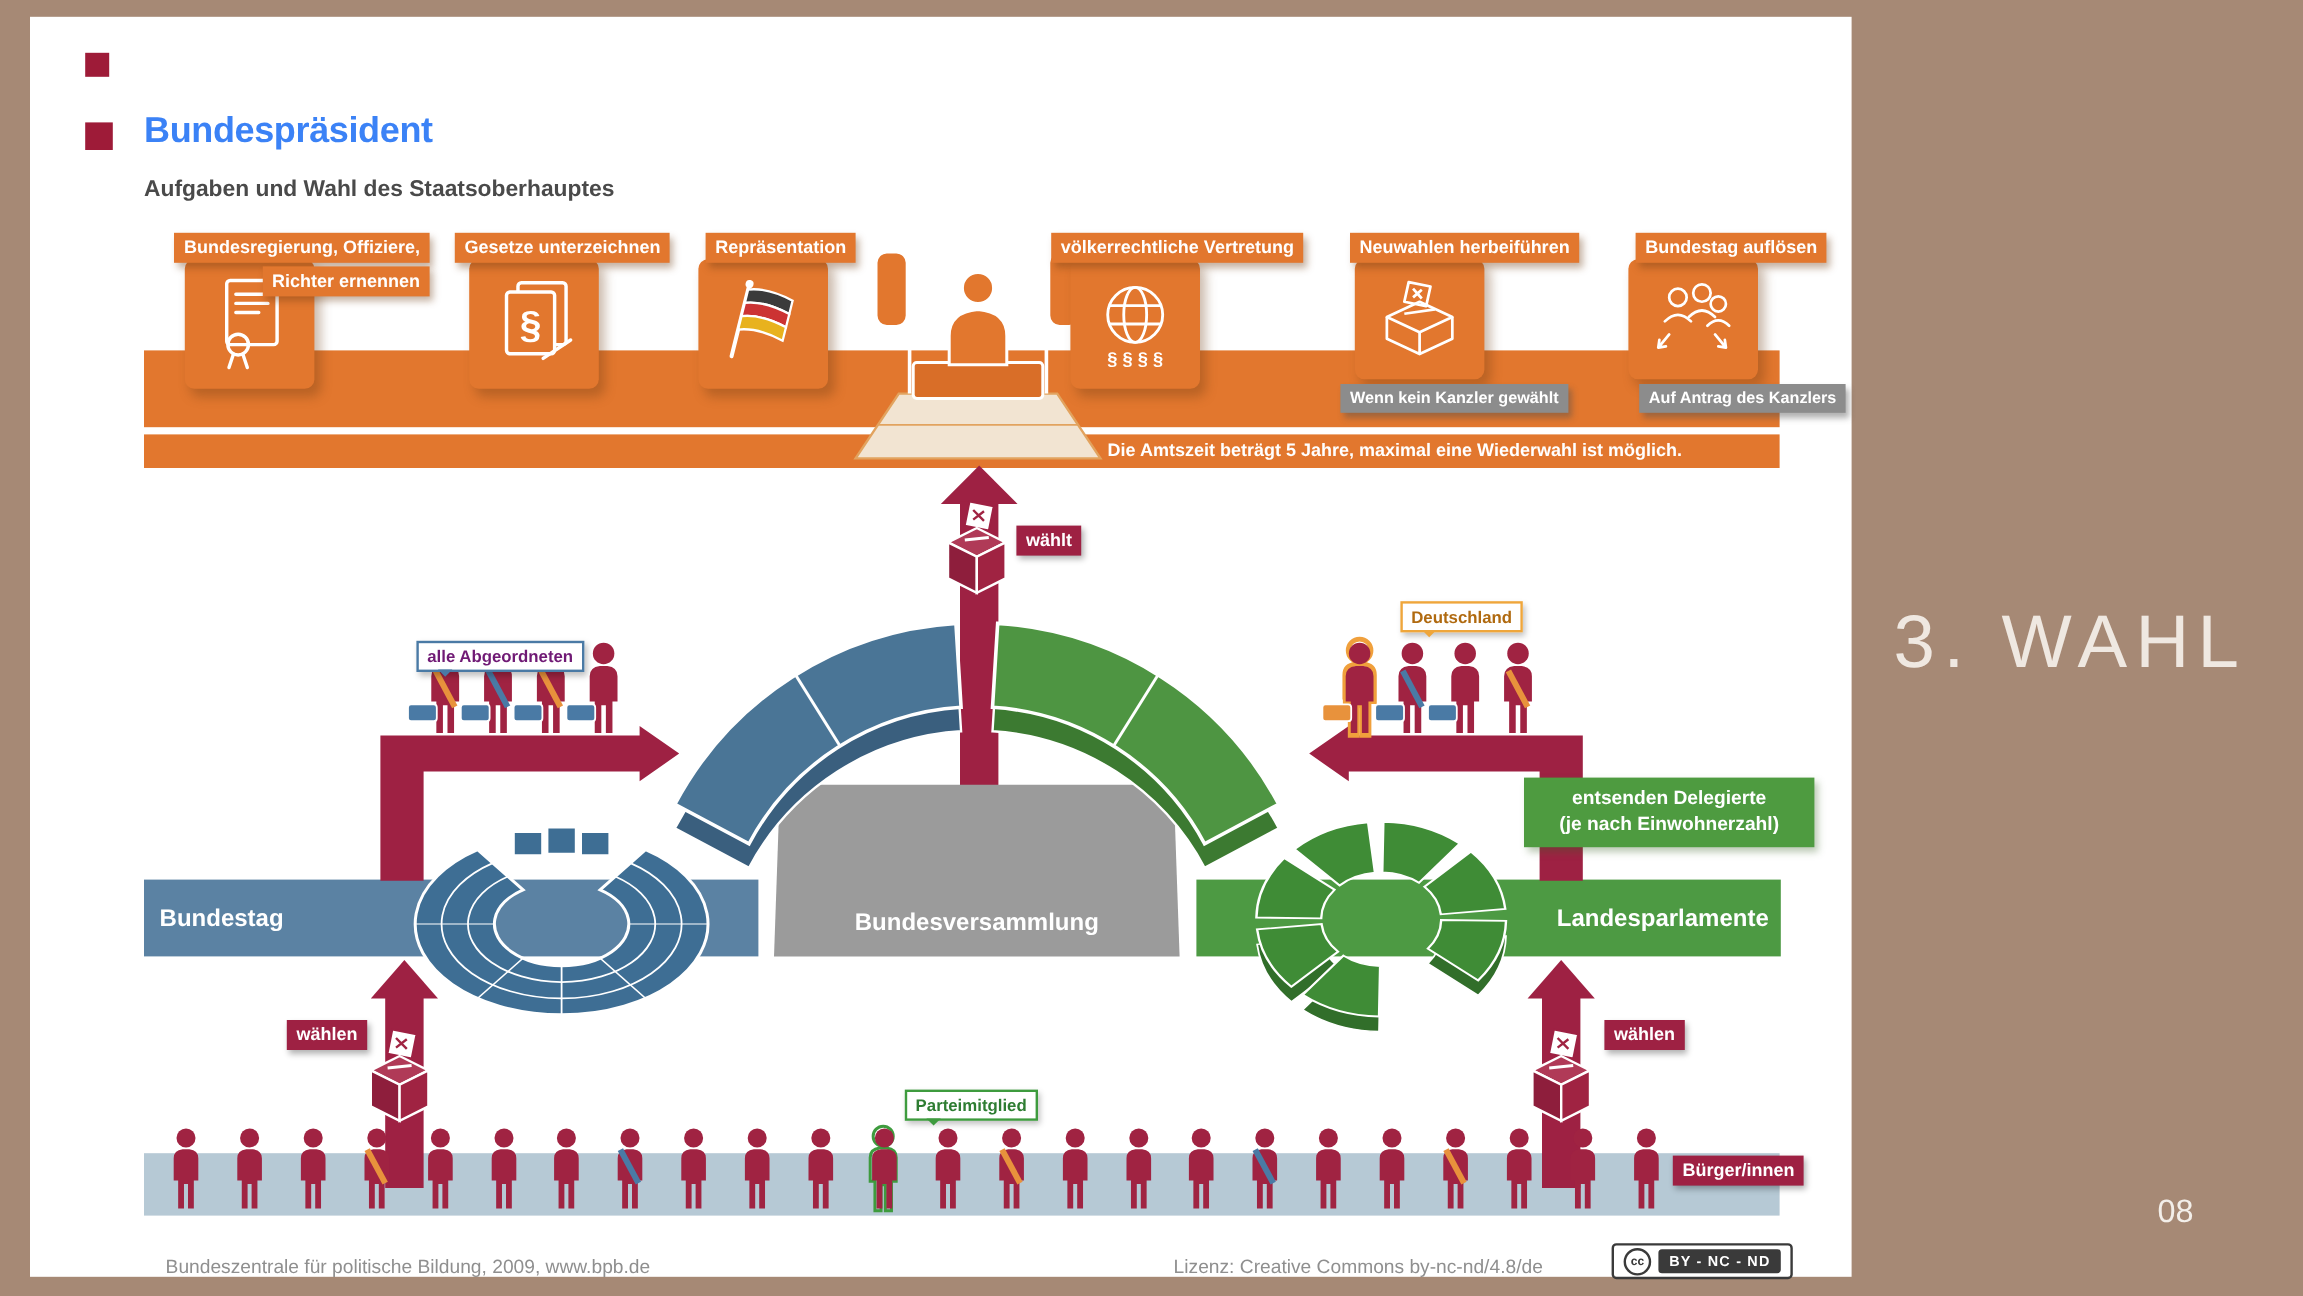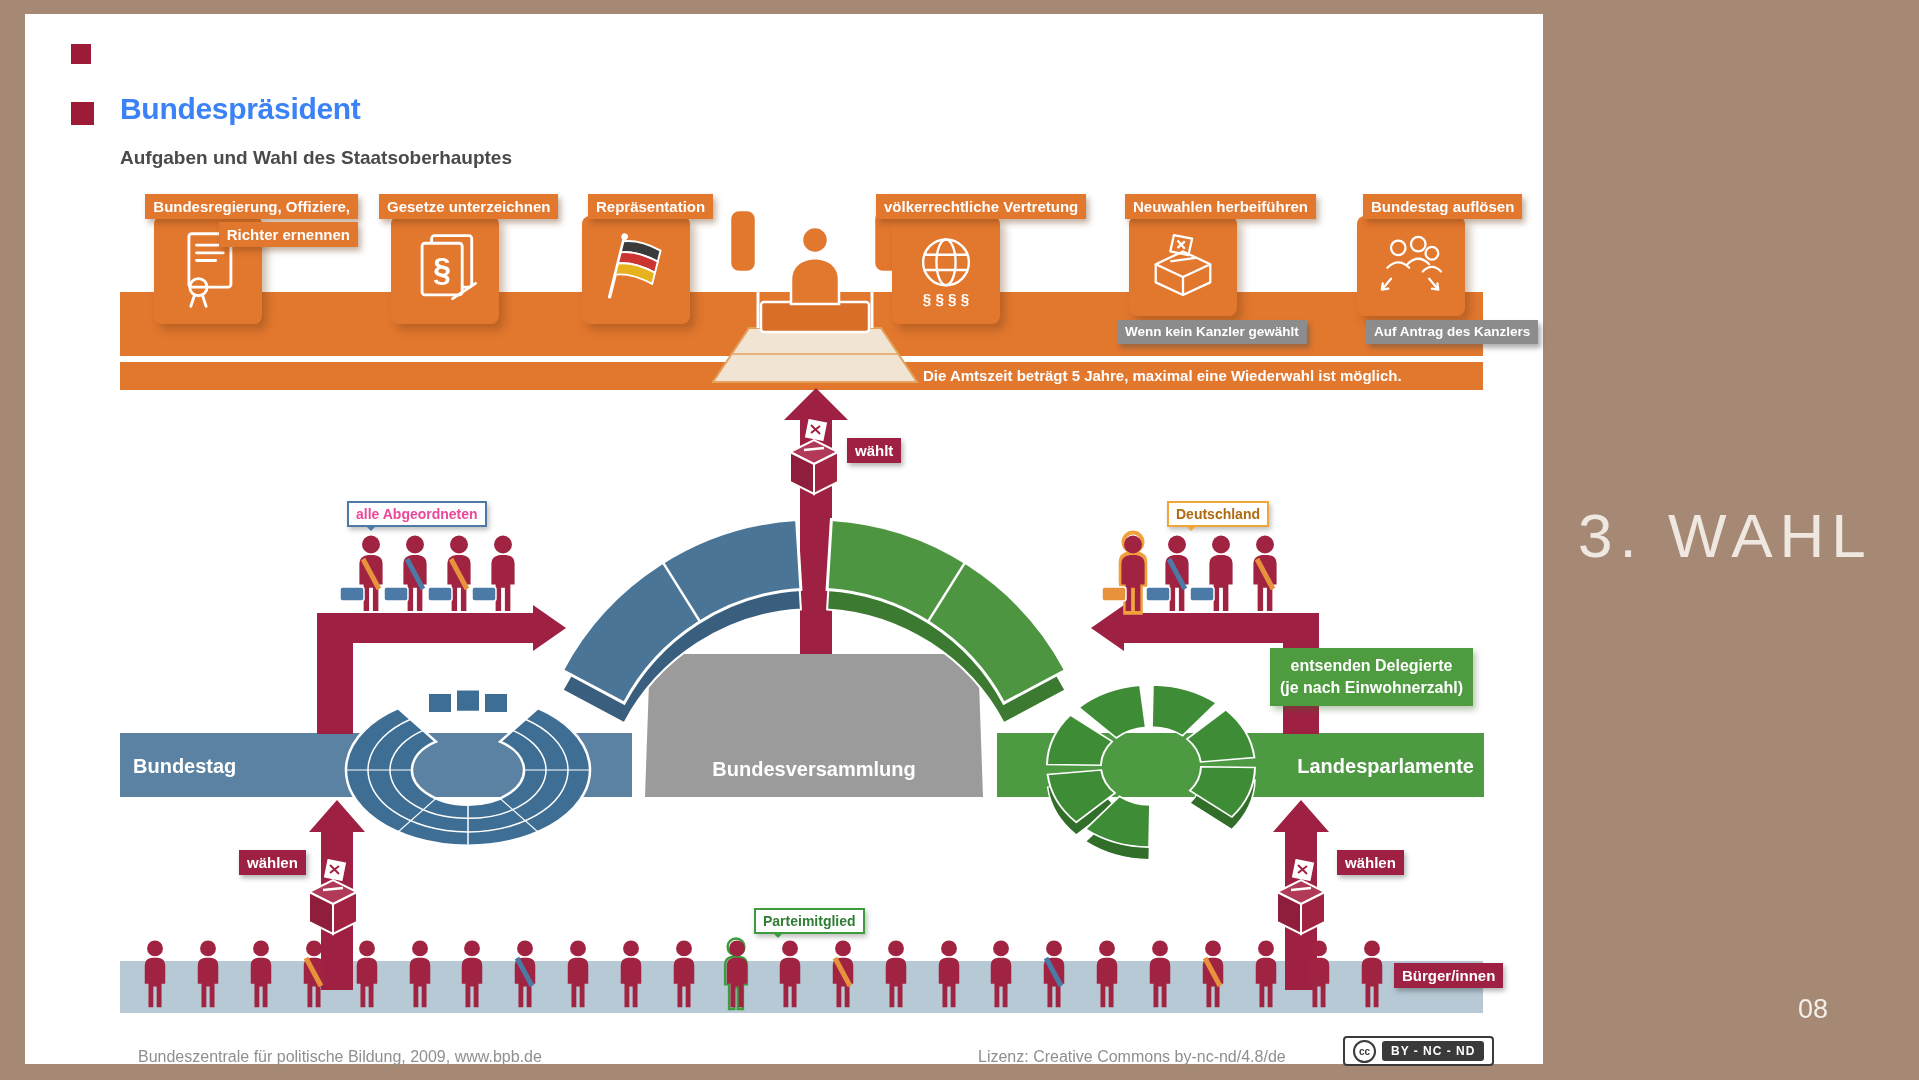--- a/index.html
+++ b/index.html
@@ -30,31 +30,31 @@
   .task-sub{position:absolute;background:#8C8C8C;color:#fff;font-weight:bold;font-size:13.5px;
             line-height:1;padding:5px 8px;box-shadow:3px 4px 5px rgba(80,80,80,.45);
             white-space:nowrap;z-index:4;}
 
   .dsvg{position:absolute;left:0;top:0;z-index:2;}
 
   .tag{position:absolute;background:#fff;border:2px solid #666;color:#333;font-weight:bold;
        font-size:14px;line-height:1;padding:4px 7px;white-space:nowrap;z-index:5;
        box-shadow:2px 3px 5px rgba(0,0,0,.25);}
   .tag::after{content:"";position:absolute;left:16px;bottom:-12px;border:6px solid transparent;}
-  .tag.blue{border-color:#4A7AA5;color:#ec4899;} .tag.blue::after{border-top-color:#4A7AA5;}
+  .tag.blue{border-color:#4A7AA5;color:#701a75;margin-top:33px;} .tag.blue::after{border-top-color:#4A7AA5;}
   .tag.orange{border-color:#EFA63B;color:#B06A10;} .tag.orange::after{border-top-color:#EFA63B;}
   .tag.green{border-color:#3E9B3E;color:#2E7D32;} .tag.green::after{border-top-color:#3E9B3E;}
 
   .redlbl{position:absolute;background:#9E2143;color:#fff;font-weight:bold;font-size:15px;
           line-height:1;padding:5px 8px;white-space:nowrap;z-index:5;
           box-shadow:2px 3px 5px rgba(0,0,0,.3);}
   .bandlbl{position:absolute;color:#fff;font-weight:bold;font-size:20px;z-index:5;white-space:nowrap;}
   .graylbl{position:absolute;left:639px;top:744px;width:300px;text-align:center;color:#fff;
            font-weight:bold;font-size:20px;z-index:5;white-space:nowrap;}
-  .greenbox{position:absolute;left:1245px;top:634px;width:203px;height:58px;background:#4E9B40;
+  .greenbox{position:absolute;left:1245px;top:634px;width:242px;height:58px;background:#4E9B40;
             color:#fff;font-weight:bold;font-size:16px;line-height:1.35;display:flex;
             flex-direction:column;align-items:center;justify-content:center;z-index:5;
             box-shadow:3px 4px 6px rgba(60,100,40,.35);}
 
   .footer{position:absolute;top:1034px;font-size:16px;color:#8F8F8F;z-index:4;white-space:nowrap;margin-left:18px;}
   .f-src{left:95px;} .f-lic{left:935px;}
   .ccbadge{position:absolute;left:1318px;top:1022px;height:26px;background:#fff;border:2px solid #3A3A3A;
            border-radius:4px;display:flex;align-items:center;gap:6px;padding:0 8px;z-index:4;}
   .cc-circ{width:19px;height:19px;border:2px solid #3A3A3A;border-radius:50%;display:flex;
            align-items:center;justify-content:center;font-size:10px;font-weight:bold;color:#3A3A3A;}

